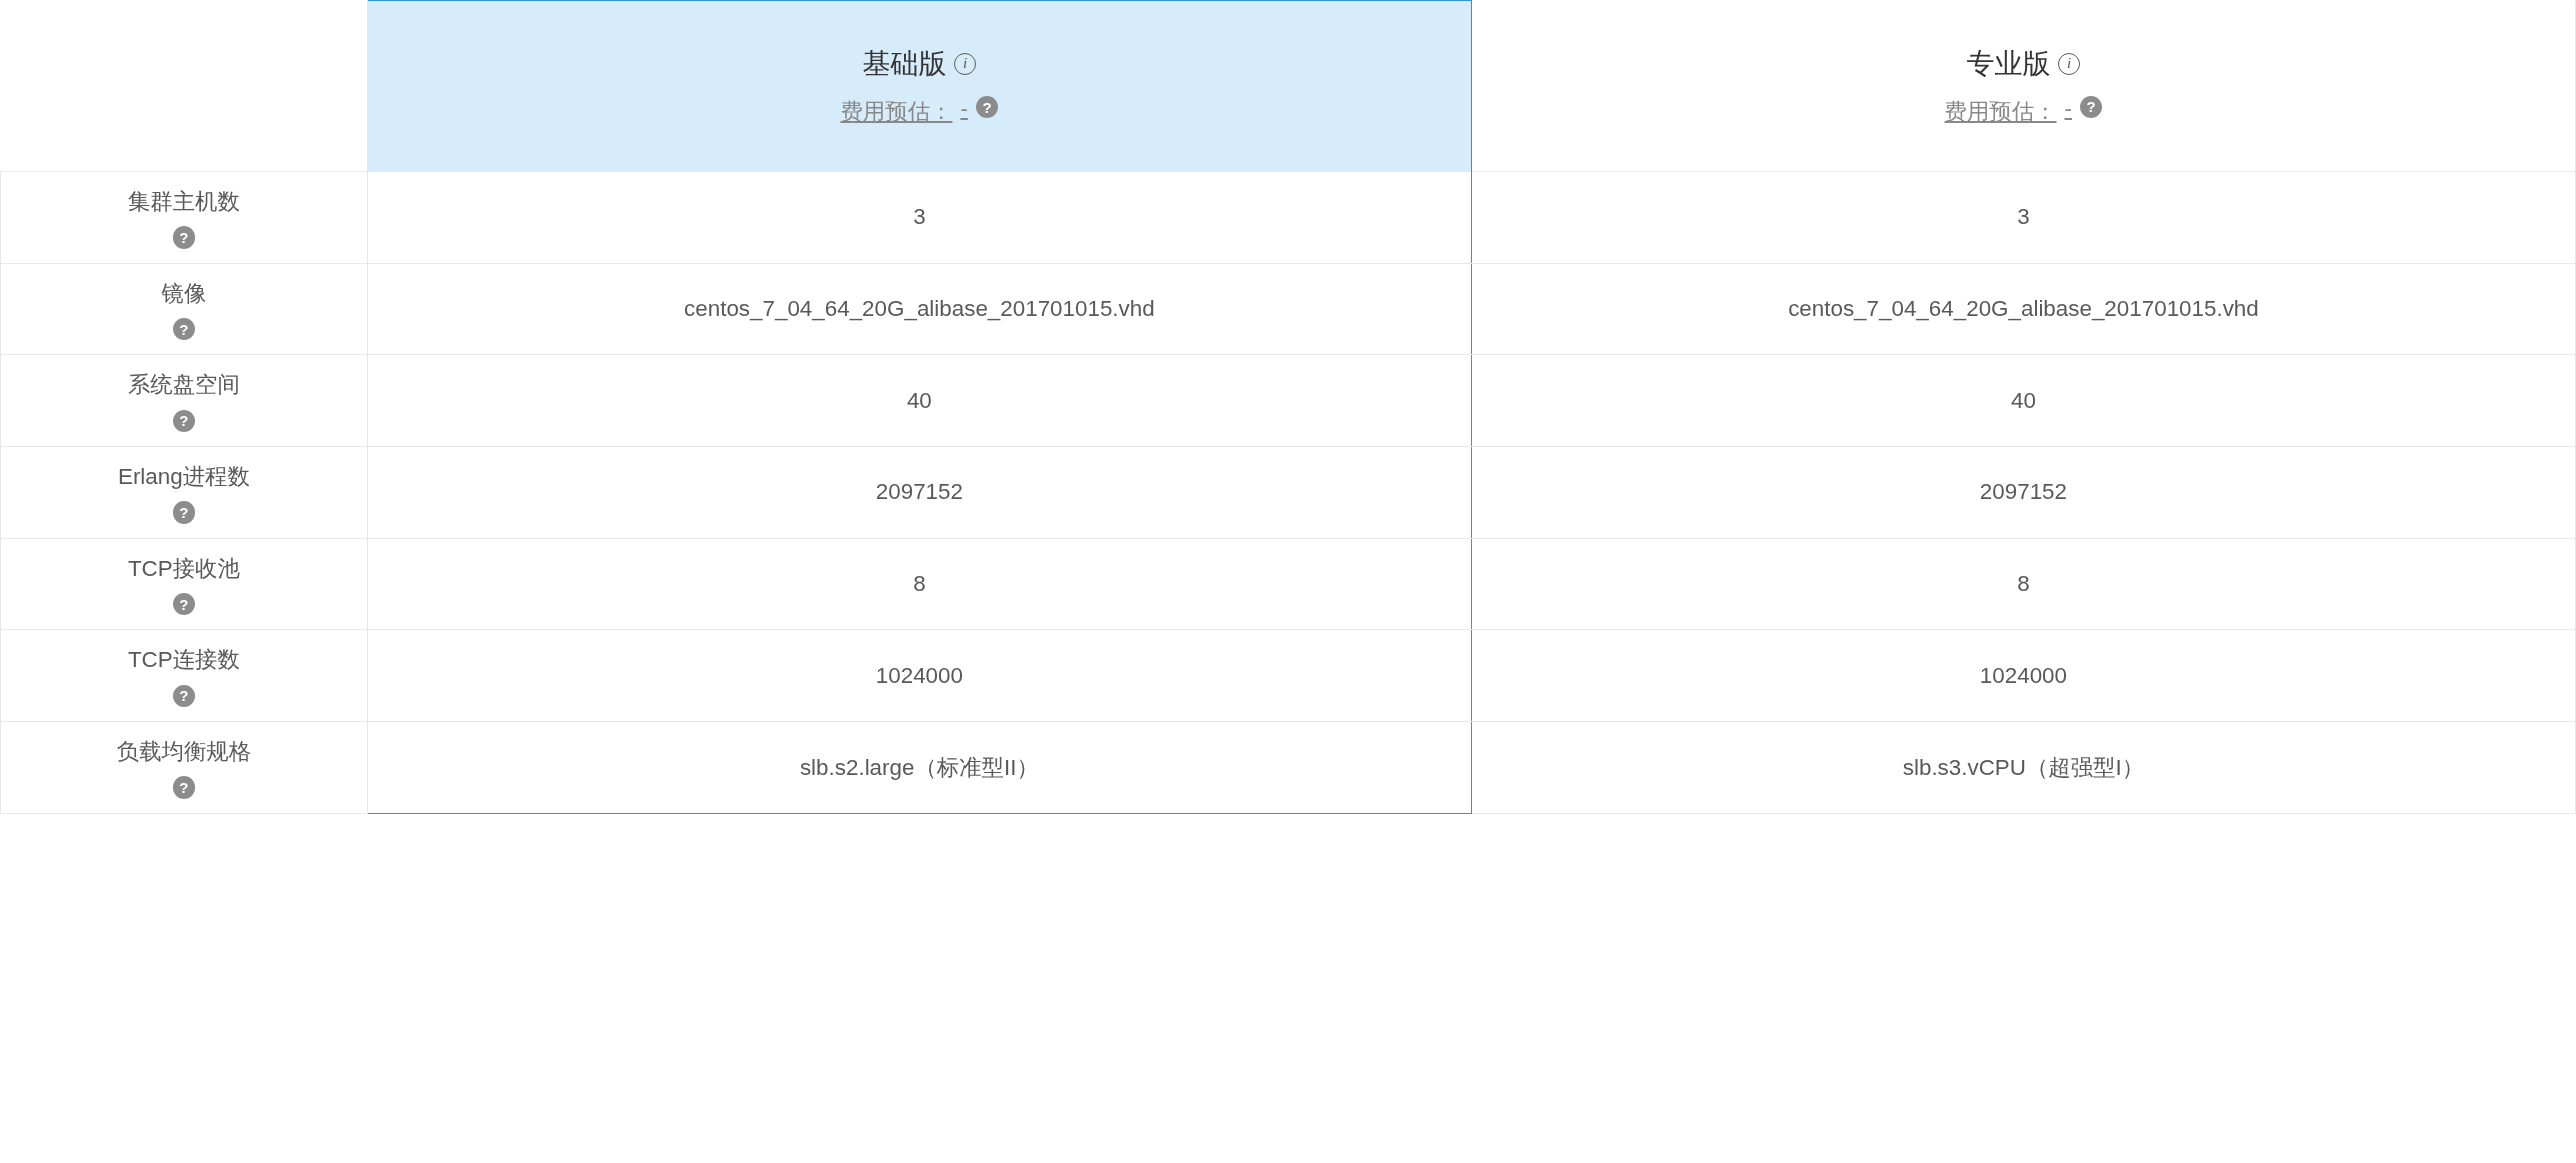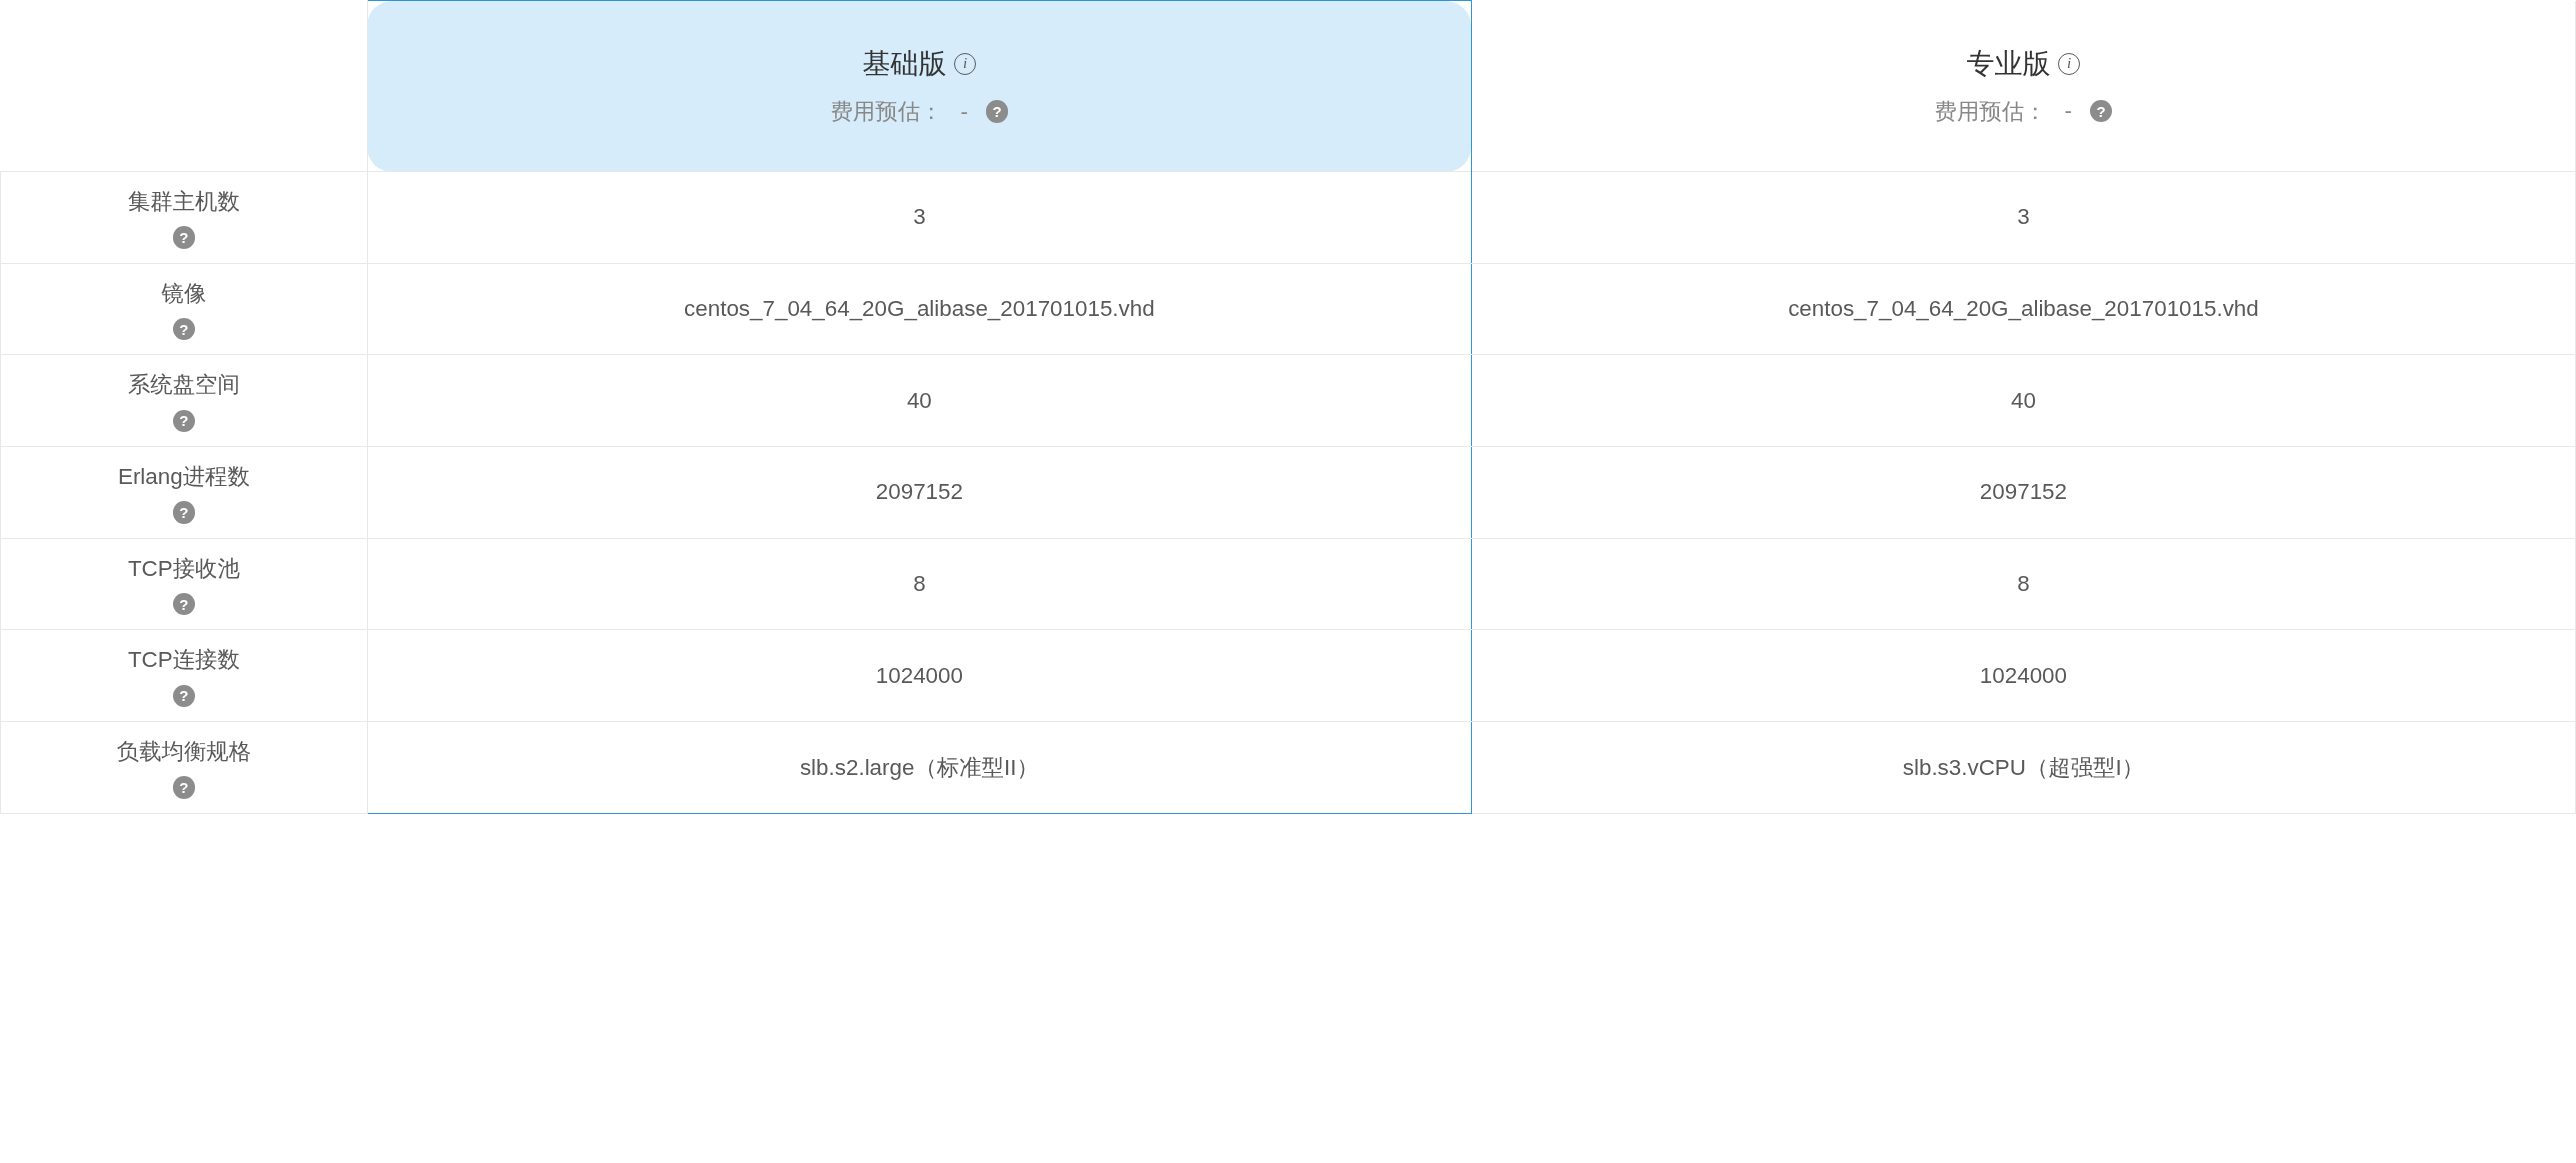--- a/index.html
+++ b/index.html
@@ -29,21 +29,20 @@
     }
     .label-col {
       width: 208px;
       padding: 18.7px 0;
     }
     .plan-col {
       width: 626px;
     }
     .plan-col-header {
       width: 626px;
-      border-radius: 25px;
     }
     .selected-col {
       background: #d6ecfa;
       border: 1.9px solid #2e93d9 !important;
       border-bottom: none !important;
     }
     .selected-cell {
       border-left: 1.9px solid #2e93d9 !important;
       border-right: 1.9px solid #2e93d9 !important;
     }
@@ -62,22 +61,22 @@
       font-weight: 400;
       display: inline-flex;
       align-items: center;
       gap: 7.5px;
       margin-bottom: 13px;
     }
     .cost-estimate {
       font-size: 22.4px;
       color: #888;
       display: inline-flex;
-      align-items: center;
-      gap: 18px;
+      gap: 8px;
+      text-decoration: underline;
     }
     .header-content {
       display: flex;
       flex-direction: column;
       align-items: center;
       justify-content: center;
     }
     .label-content {
       display: inline-flex;
       align-items: center;

